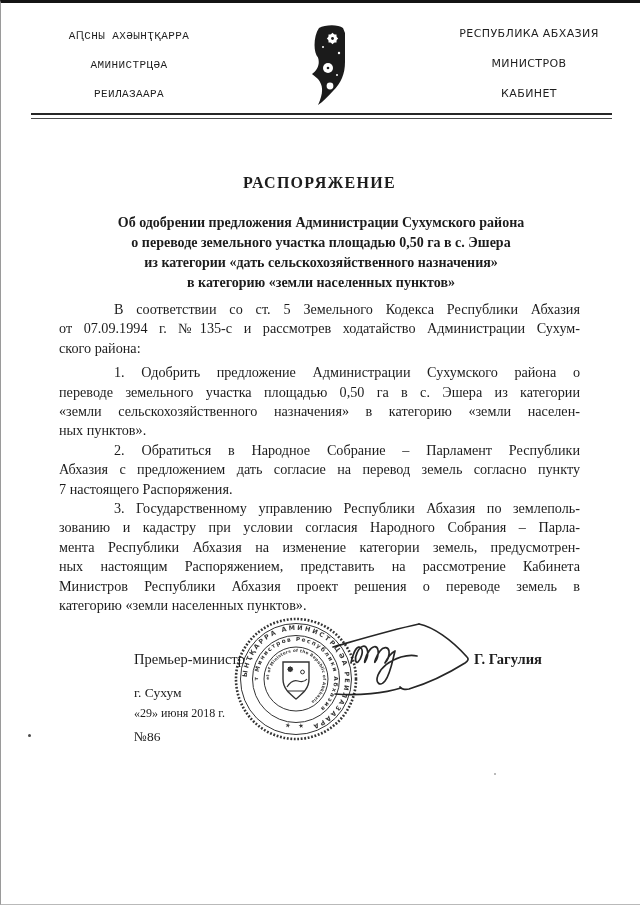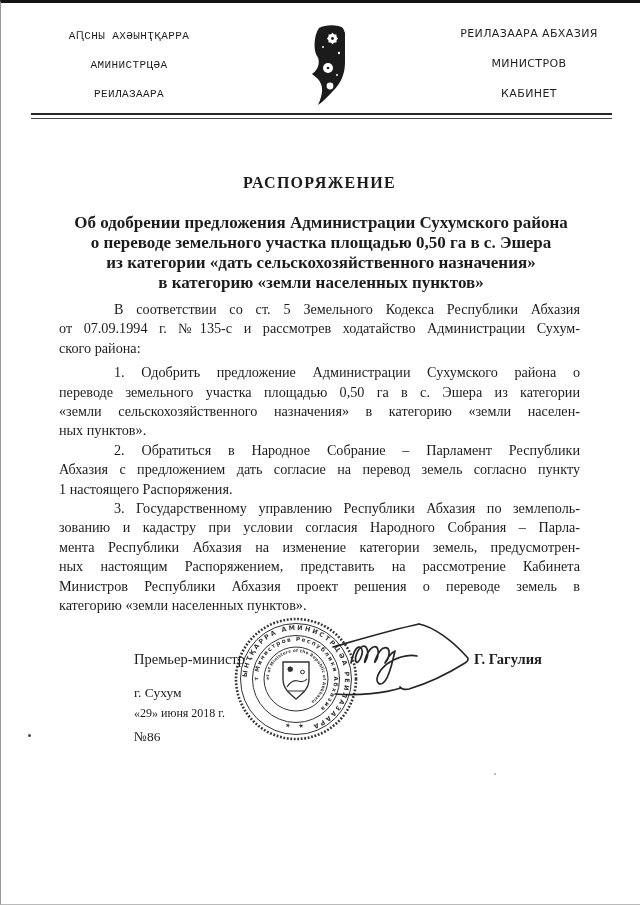--- a/index.html
+++ b/index.html
@@ -16,21 +16,21 @@
   .hdr-left{left:38px; top:24px; width:180px;font-family:Liberation Mono, monospace;}
   .hdr-right{left:433px; top:24px; width:190px;}
   .hdr-line{margin-bottom:17px; white-space:nowrap;}
   .emblem{position:absolute; left:308px; top:22px;}
   .hdr-rule{position:absolute; left:30px; top:110px; width:581px; height:3px;
     border-top:2px solid #262626; border-bottom:1px solid #4a4a4a;}
   
   .doc-title{position:absolute; left:0; top:171px; width:637px; text-align:center;
     font-weight:bold; font-size:16px; letter-spacing:1.3px;}
   .subject{position:absolute; left:0; top:210px; width:640px; text-align:center;
-    font-weight:bold; font-size:17px; line-height:20px;}
+    font-weight:bold; font-size:14px; line-height:20px;}
   
   .body-text{position:absolute; left:58px; top:297px; width:521px;
     font-size:14.2px; line-height:19.4px;}
   .ln{white-space:normal;}
   .j{text-align:justify; text-align-last:justify;}
   .last{text-align:center; text-align-last:left;}
   .ind{text-indent:55px;}
   .gap{height:5px;}
   
   .sig-post{position:absolute; left:133px; top:648px; font-weight:normal; font-size:14.5px;}
@@ -63,21 +63,21 @@
     <circle cx="23.5" cy="13.5" r="1.4" fill="#1b1b1b"></circle>
     <circle cx="19" cy="43" r="5" fill="#ffffff"></circle>
     <circle cx="19" cy="43" r="1.3" fill="#1b1b1b"></circle>
     <circle cx="21" cy="61" r="3.4" fill="#ffffff"></circle>
     <circle cx="30" cy="28" r="1.2" fill="#ffffff"></circle>
     <circle cx="14" cy="22" r="1" fill="#ffffff"></circle>
     <circle cx="28" cy="50" r="1" fill="#ffffff"></circle>
   </svg>
 
   <div class="hdr-block hdr-right">
-    <div class="hdr-line">РЕИЛАЗААРА АБХАЗИЯ</div>
+    <div class="hdr-line">РЕСПУБЛИКА АБХАЗИЯ</div>
     <div class="hdr-line">МИНИСТРОВ</div>
     <div class="hdr-line">КАБИНЕТ</div>
   </div>
 
   <div class="hdr-rule"></div>
 
   <div class="doc-title">РАСПОРЯЖЕНИЕ</div>
   <div class="subject">
     <div>Об одобрении предложения Администрации Сухумского района</div>
     <div>о переводе земельного участка площадью 0,50 га в с. Эшера</div>
@@ -89,21 +89,21 @@
     <div class="ln j ind">В соответствии со ст. 5 Земельного Кодекса Республики Абхазия</div>
     <div class="ln j">от 07.09.1994 г. №135-с и рассмотрев ходатайство Администрации Сухум-</div>
     <div class="ln last">ского района:</div>
     <div class="gap"></div>
     <div class="ln j ind">1. Одобрить предложение Администрации Сухумского района о</div>
     <div class="ln j">переводе земельного участка площадью 0,50 га в с. Эшера из категории</div>
     <div class="ln j">«земли сельскохозяйственного назначения» в категорию «земли населен-</div>
     <div class="ln last">ных пунктов».</div>
     <div class="ln j ind">2. Обратиться в Народное Собрание – Парламент Республики</div>
     <div class="ln j">Абхазия с предложением дать согласие на перевод земель согласно пункту</div>
-    <div class="ln last">1 настоящего Распоряжения.</div>
+    <div class="ln last">7 настоящего Распоряжения.</div>
     <div class="ln j ind">3. Государственному управлению Республики Абхазия по землеполь-</div>
     <div class="ln j">зованию и кадастру при условии согласия Народного Собрания – Парла-</div>
     <div class="ln j">мента Республики Абхазия на изменение категории земель, предусмотрен-</div>
     <div class="ln j">ных настоящим Распоряжением, представить на рассмотрение Кабинета</div>
     <div class="ln j">Министров Республики Абхазия проект решения о переводе земель в</div>
     <div class="ln last">категорию «земли населенных пунктов».</div>
   </div>
 
   <div class="sig-post">Премьер-министр</div>
   <div class="sig-name">Г. Гагулия</div>

